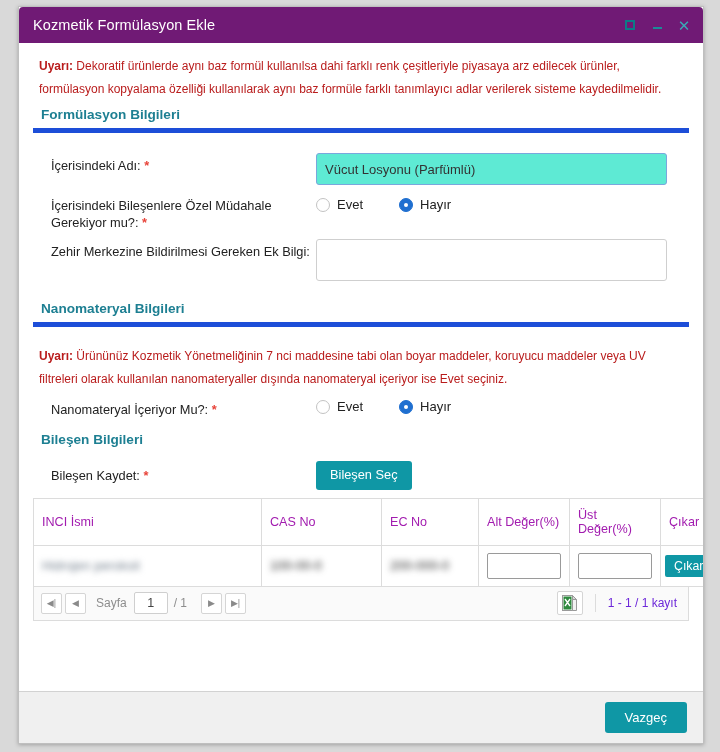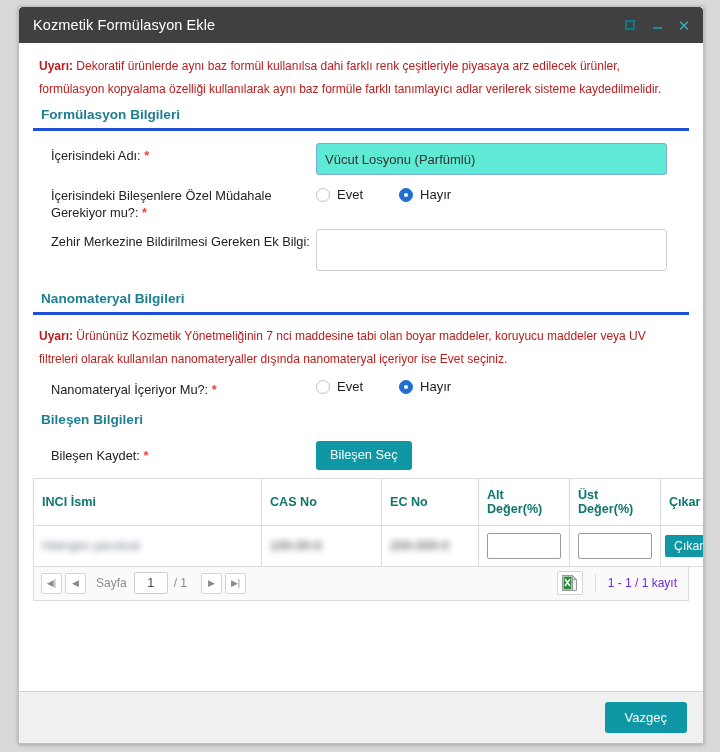--- a/index.html
+++ b/index.html
@@ -22,21 +22,21 @@
     background: #ffffff;
     border: 1px solid #bfbfbf;
     box-shadow: 0 1px 4px rgba(0,0,0,0.25);
     display: flex;
     flex-direction: column;
   }
 
   
   .titlebar {
     height: 36px;
-    background: #404040;
+    background: #701a75;
     border-top-left-radius: 4px;
     border-top-right-radius: 4px;
     display: flex;
     align-items: center;
     padding: 0 10px 0 14px;
     flex: 0 0 auto;
   }
   .titlebar-title {
     color: #ffffff;
     font-size: 14.5px;
@@ -81,22 +81,22 @@
     padding: 2px 6px 0 6px;
   }
   .warning b { font-weight: bold; }
 
   
   .section-title {
     color: #1d7f92;
     font-size: 13.6px;
     font-weight: bold;
     padding: 6px 0 6px 8px;
-    border-bottom: 3px solid #1d4ed8;
-    margin-bottom: 8px;
+    border-bottom: 5px solid #1d4ed8;
+    margin-bottom: 16px;
   }
   .section-title.nobord { border-bottom: none; }
 
   
   .row {
     display: flex;
     align-items: flex-start;
     padding: 4px 0;
   }
   .row-label {
@@ -196,22 +196,22 @@
     border-collapse: collapse;
     table-layout: fixed;
     border: 1px solid #dcdcdc;
     font-size: 12.6px;
   }
   table.grid th {
     background: #ffffff;
     border-right: 1px solid #dcdcdc;
     border-bottom: 1px solid #dcdcdc;
     text-align: left;
-    font-weight: bold;
-    color: #0f766e;
+    font-weight: normal;
+    color: #a21caf;
     padding: 9px 8px;
     height: 34px;
   }
   table.grid th:last-child { border-right: none; }
   table.grid td {
     border-right: 1px solid #dcdcdc;
     border-bottom: 1px solid #dcdcdc;
     padding: 7px 8px;
     height: 40px;
     color: #333;

